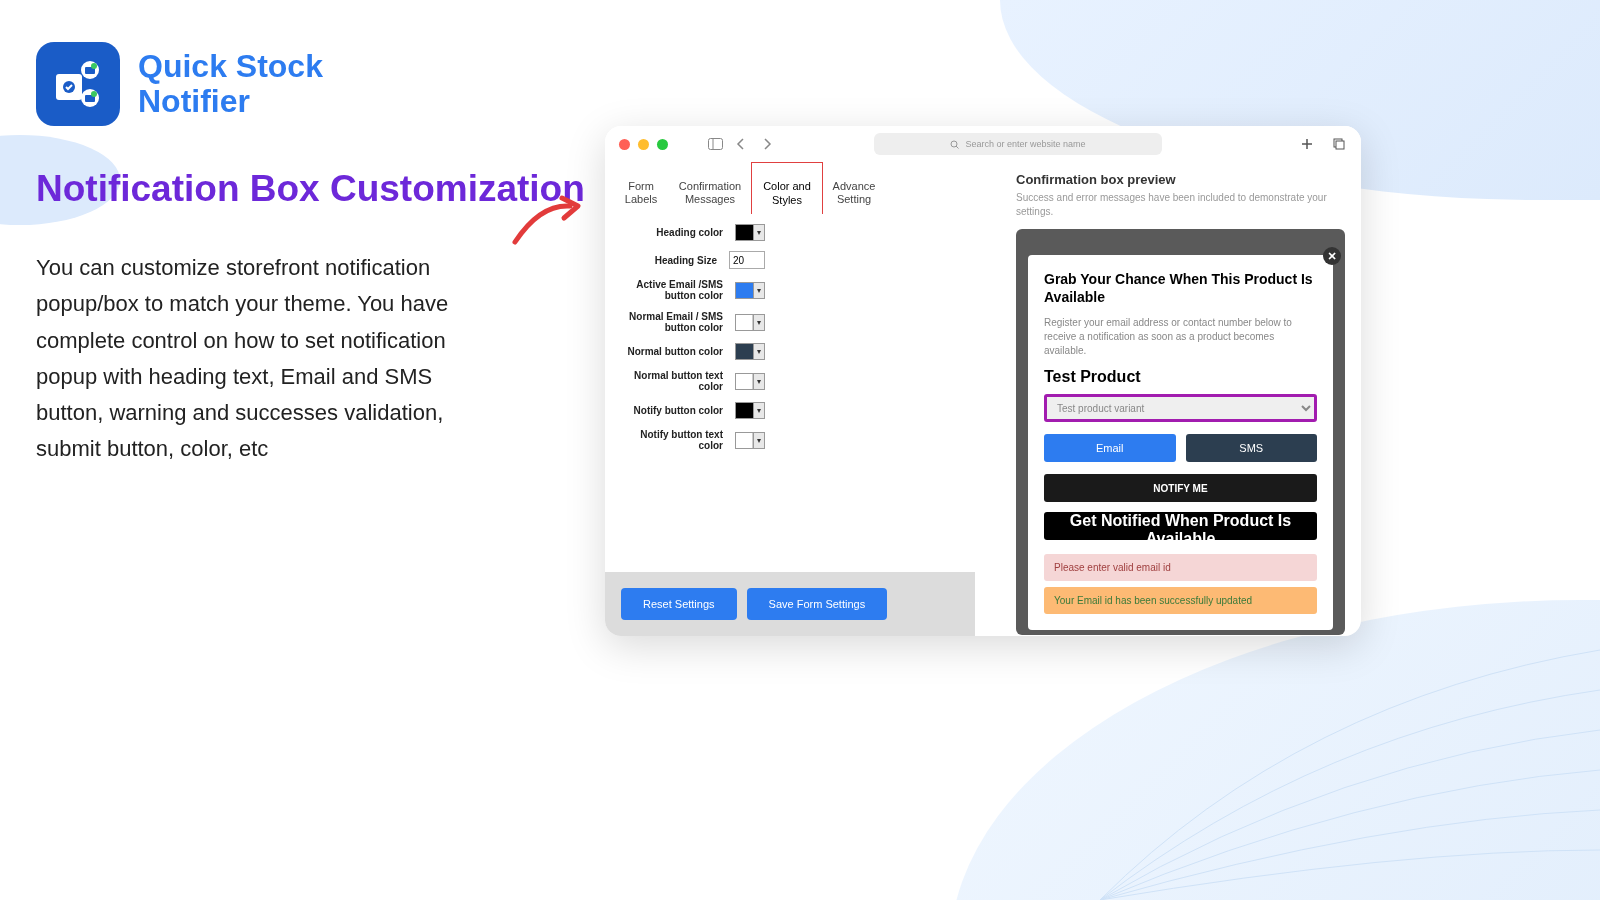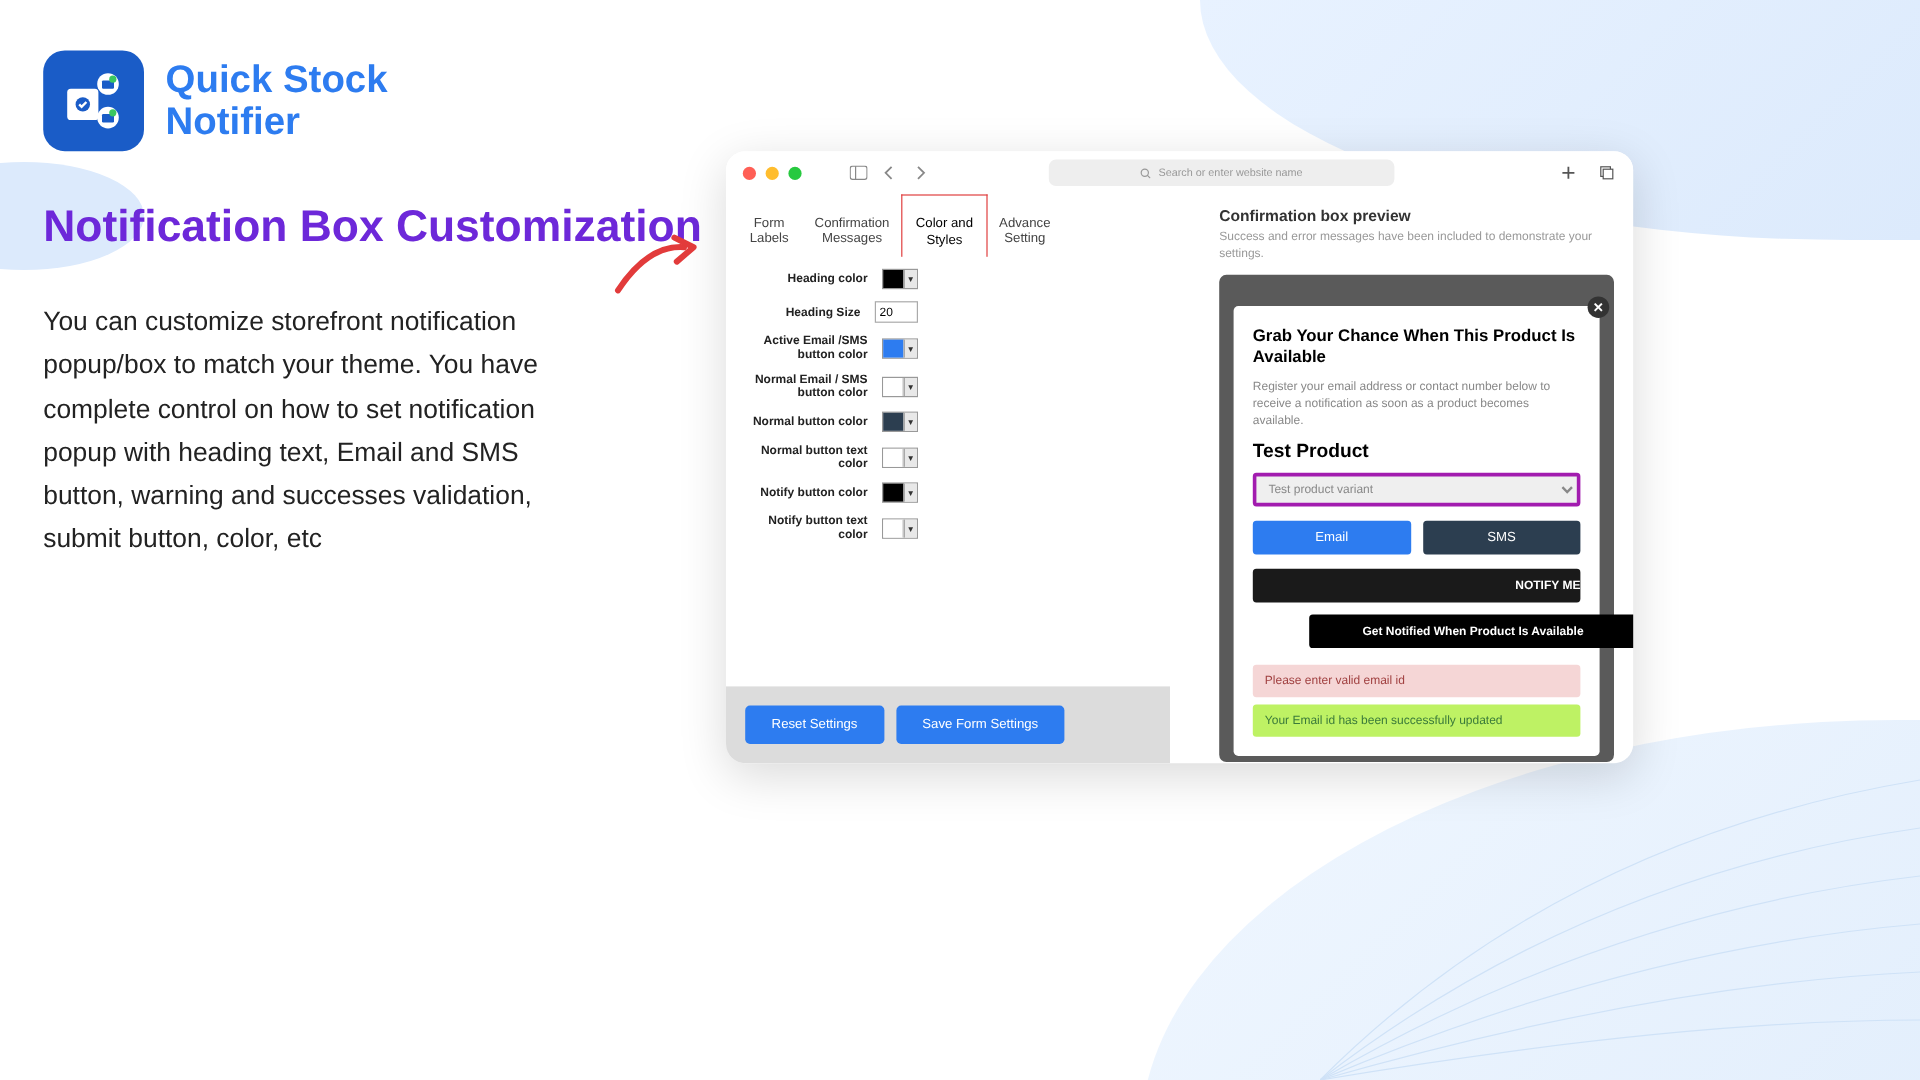--- a/index.html
+++ b/index.html
@@ -67,25 +67,25 @@
 .popup { background:#fff; border-radius:4px; padding: 16px 16px 10px 16px; position:relative; }
 .close-x { position:absolute; top:-8px; right:-8px; width:18px; height:18px; background:#333; border-radius:50%; color:#fff;
   display:flex; align-items:center; justify-content:center; font-size:11px; font-weight:bold; cursor:pointer; }
 .popup h3 { font-size: 14px; font-weight:700; color:#000; margin-bottom:10px; line-height:1.25; }
 .popup .sub { font-size: 10px; color:#888; margin-bottom:10px; line-height:1.4; }
 .popup .tp { font-size: 16px; font-weight:700; margin-bottom:8px; }
 .popup select { width:100%; height:28px; border:3px solid #a21caf; border-radius:3px; font-size:10px; color:#888; padding:0 6px; margin-bottom:12px; }
 .btn-row { display:flex; gap:10px; margin-bottom:12px; }
 .btn-row button { flex:1; height:28px; border:none; border-radius:3px; font-size:11px; cursor:pointer; color:#fff; }
 .btn-email { background:#2d7cf0; } .btn-sms { background:#2c3e50; }
-.popup .btn-notify { width:100%; height:28px; border:none; border-radius:3px; background:#1a1a1a; color:#fff; font-size:10px; font-weight:600; margin-bottom:10px; cursor:pointer;text-align:right; }
-.popup .btn-getnotified { width:100%; height:28px; border:none; border-radius:3px; background:#000; color:#fff; font-size:10px; font-weight:600; margin-bottom:14px; cursor:pointer;margin-left:47px; }
+.popup .btn-notify { width:100%; height:28px; border:none; border-radius:3px; background:#1a1a1a; color:#fff; font-size:10px; font-weight:600; margin-bottom:10px; cursor:pointer; }
+.popup .btn-getnotified { width:100%; height:28px; border:none; border-radius:3px; background:#000; color:#fff; font-size:16px; font-weight:600; margin-bottom:14px; cursor:pointer; }
 .msg { font-size:10px; padding:8px 10px; border-radius:3px; margin-bottom:6px; }
 .msg.err { background:#f5d6d6; color:#a04040; }
-.msg.ok { background:#bef264; color:#3a7a3a; }
+.msg.ok { background:#fdba74; color:#3a7a3a; }
 </style>
 </head>
 <body>
 
 <div class="bg-wave-top"></div>
 <div class="bg-wave-left"></div>
 <div class="bg-wave-bottom"></div>
 <svg class="bg-lines" viewBox="0 0 500 300">
   <path d="M0,300 Q200,100 500,50" stroke="#cfe2f7" stroke-width="1" fill="none"></path>
   <path d="M0,300 Q220,130 500,90" stroke="#cfe2f7" stroke-width="1" fill="none"></path>

